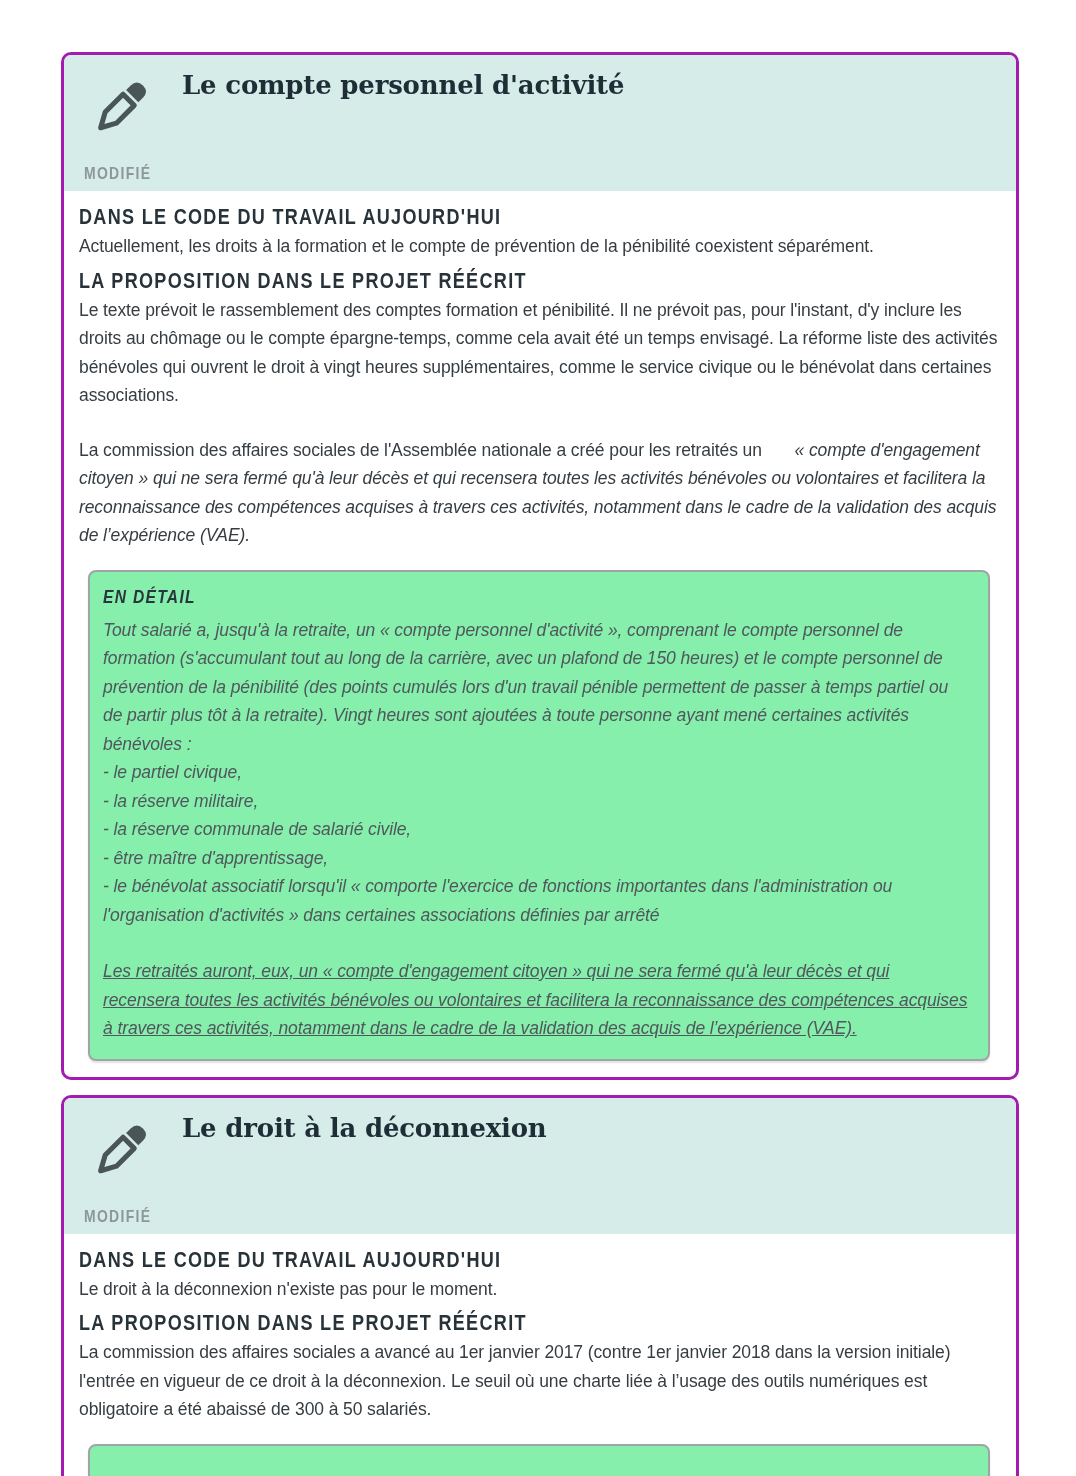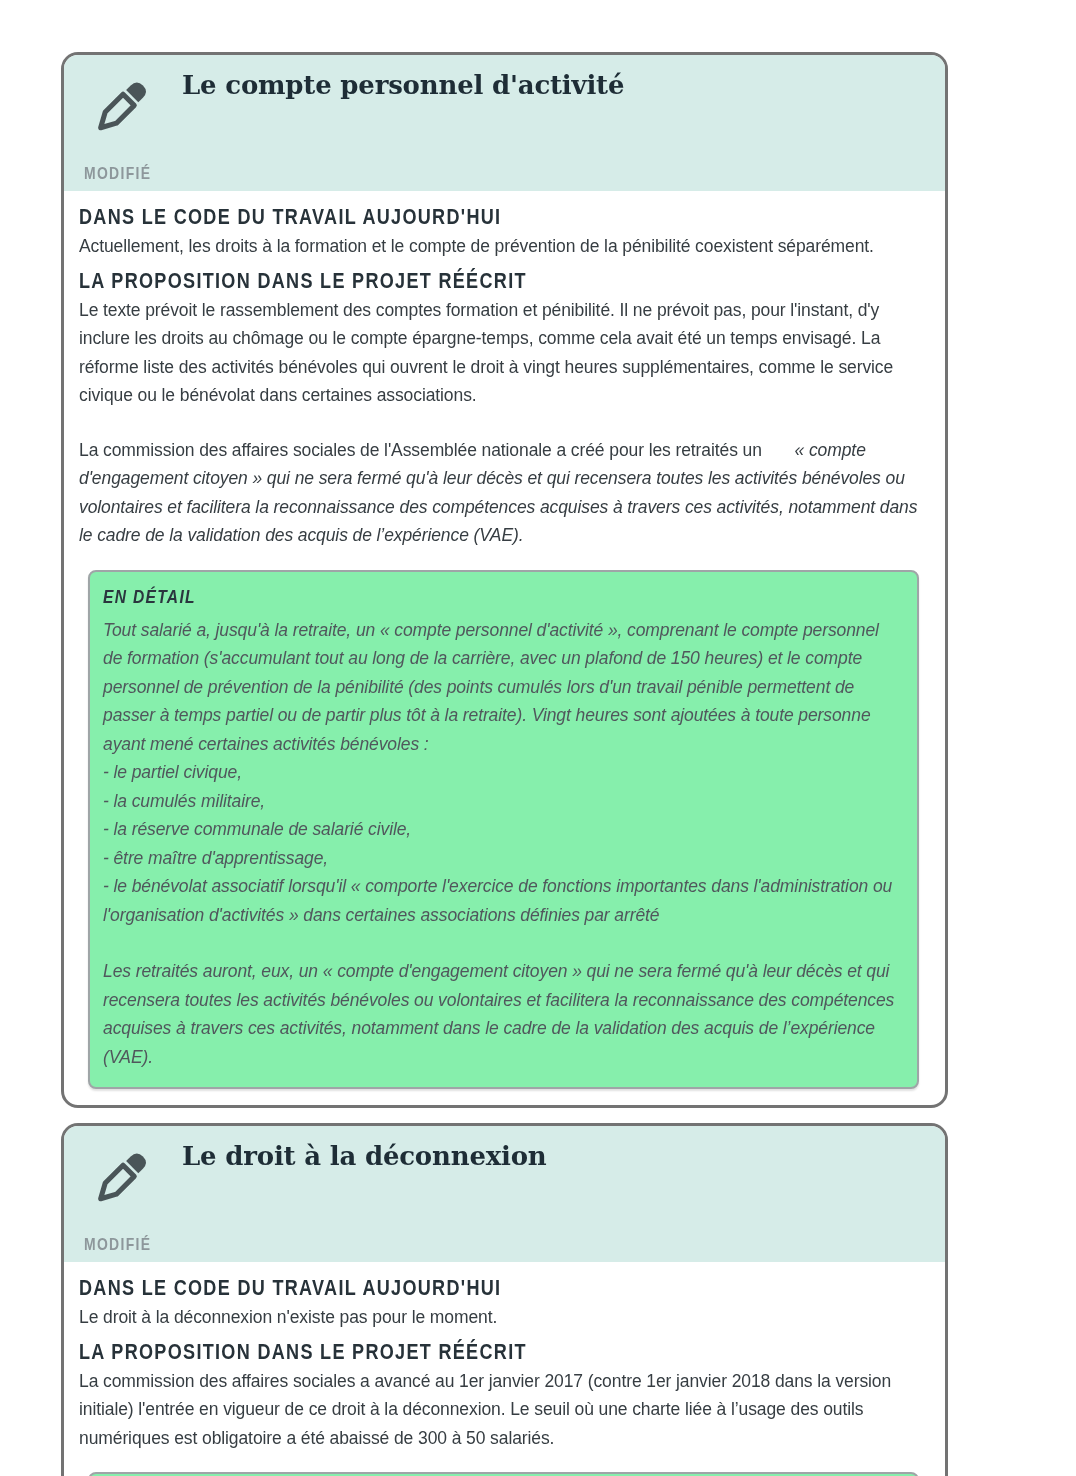--- a/index.html
+++ b/index.html
@@ -9,24 +9,24 @@
     height: 1476px;
     overflow: hidden;
     background: #ffffff;
     font-family: "Liberation Sans", sans-serif;
   }
   .page { position: relative; width: 1076px; height: 1476px; overflow: hidden; }
 
   .card {
     box-sizing: border-box;
     margin-left: 61px;
-    width: 887px;
+    width: 958px;
     background: #ffffff;
-    border: 3px solid #737373;
-    border-radius: 17px;
+    border: 3px solid #a21caf;
+    border-radius: 10px;
     overflow: hidden;
   }
   .card-1 { margin-top: 52px; }
   .card-2 { margin-top: 15px; height: 420px; }
 
   .card-header {
     position: relative;
     background: #d6ece8;
     height: 136px;
     box-sizing: border-box;
@@ -110,21 +110,21 @@
     color: #50575c;
     letter-spacing: -0.1px;
   }
   .detail-list-item {
     font-style: italic;
     font-size: 17.5px;
     line-height: 28.5px;
     color: #50575c;
     letter-spacing: -0.1px;
   }
-  .gap-top { margin-top: 28px; }
+  .gap-top { margin-top: 28px; text-decoration: underline; }
 </style>
 </head>
 <body>
 
 <div class="page">
 
   <section class="card card-1">
     <header class="card-header">
       <span class="pencil-wrap">
         <svg viewBox="0 0 100 100" width="72" height="92" aria-hidden="true">
@@ -144,21 +144,21 @@
 
       <h3 class="sec-heading"><span class="cond">LA PROPOSITION DANS LE PROJET RÉÉCRIT</span></h3>
       <p class="para">Le texte prévoit le rassemblement des comptes formation et pénibilité. Il ne prévoit pas, pour l'instant, d'y inclure les droits au chômage ou le compte épargne-temps, comme cela avait été un temps envisagé. La réforme liste des activités bénévoles qui ouvrent le droit à vingt heures supplémentaires, comme le service civique ou le bénévolat dans certaines associations.</p>
 
       <p class="para para-gap"><span>La commission des affaires sociales de l'Assemblée nationale a créé pour les retraités un </span><em>« compte d'engagement citoyen » qui ne sera fermé qu'à leur décès et qui recensera toutes les activités bénévoles ou volontaires et facilitera la reconnaissance des compétences acquises à travers ces activités, notamment dans le cadre de la validation des acquis de l’expérience (VAE).</em></p>
 
       <aside class="detail-box">
         <div class="detail-label it"><span class="cond">EN DÉTAIL</span></div>
         <p class="detail-para">Tout salarié a, jusqu'à la retraite, un « compte personnel d'activité », comprenant le compte personnel de formation (s'accumulant tout au long de la carrière, avec un plafond de 150 heures) et le compte personnel de prévention de la pénibilité (des points cumulés lors d'un travail pénible permettent de passer à temps partiel ou de partir plus tôt à la retraite). Vingt heures sont ajoutées à toute personne ayant mené certaines activités bénévoles :</p>
         <div class="detail-list-item">- le partiel civique,</div>
-        <div class="detail-list-item">- la cumulés militaire,</div>
+        <div class="detail-list-item">- la réserve militaire,</div>
         <div class="detail-list-item">- la réserve communale de salarié civile,</div>
         <div class="detail-list-item">- être maître d'apprentissage,</div>
         <div class="detail-list-item">- le bénévolat associatif lorsqu'il « comporte l'exercice de fonctions importantes dans l'administration ou l'organisation d'activités » dans certaines associations définies par arrêté</div>
         <p class="detail-para gap-top">Les retraités auront, eux, un « compte d'engagement citoyen » qui ne sera fermé qu'à leur décès et qui recensera toutes les activités bénévoles ou volontaires et facilitera la reconnaissance des compétences acquises à travers ces activités, notamment dans le cadre de la validation des acquis de l’expérience (VAE).</p>
       </aside>
     </div>
   </section>
 
   <section class="card card-2">
     <header class="card-header">

